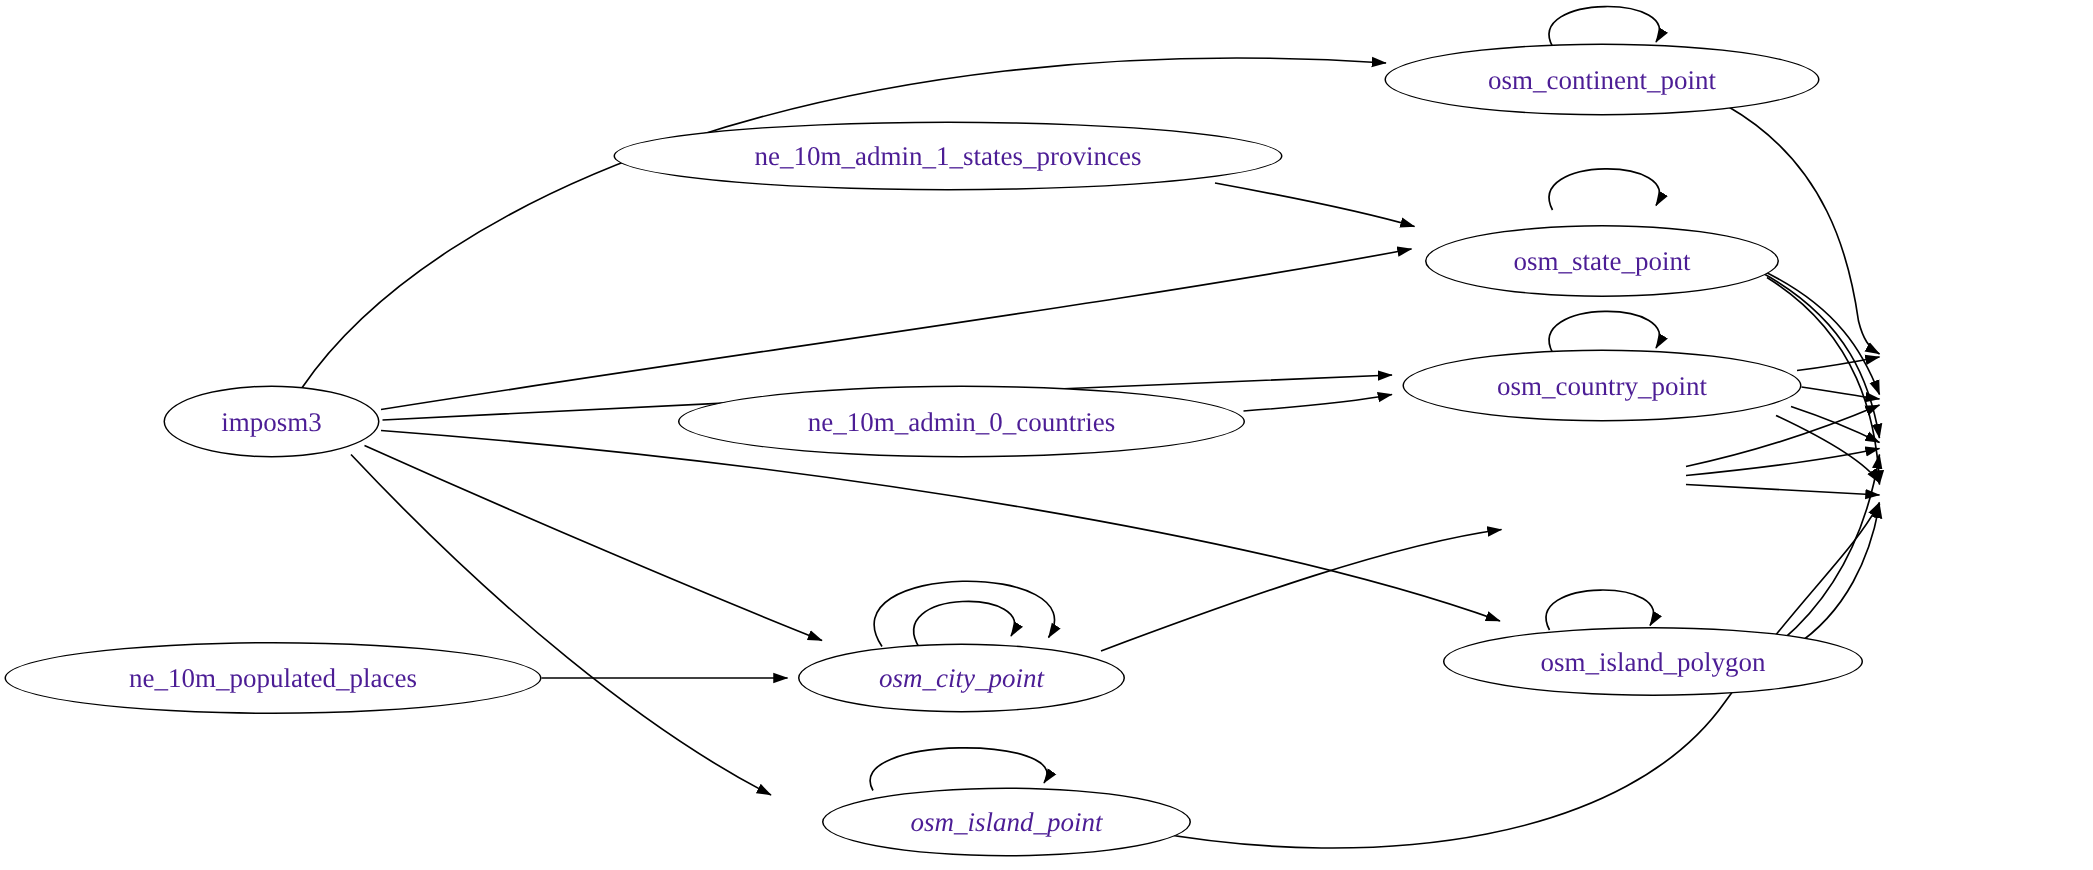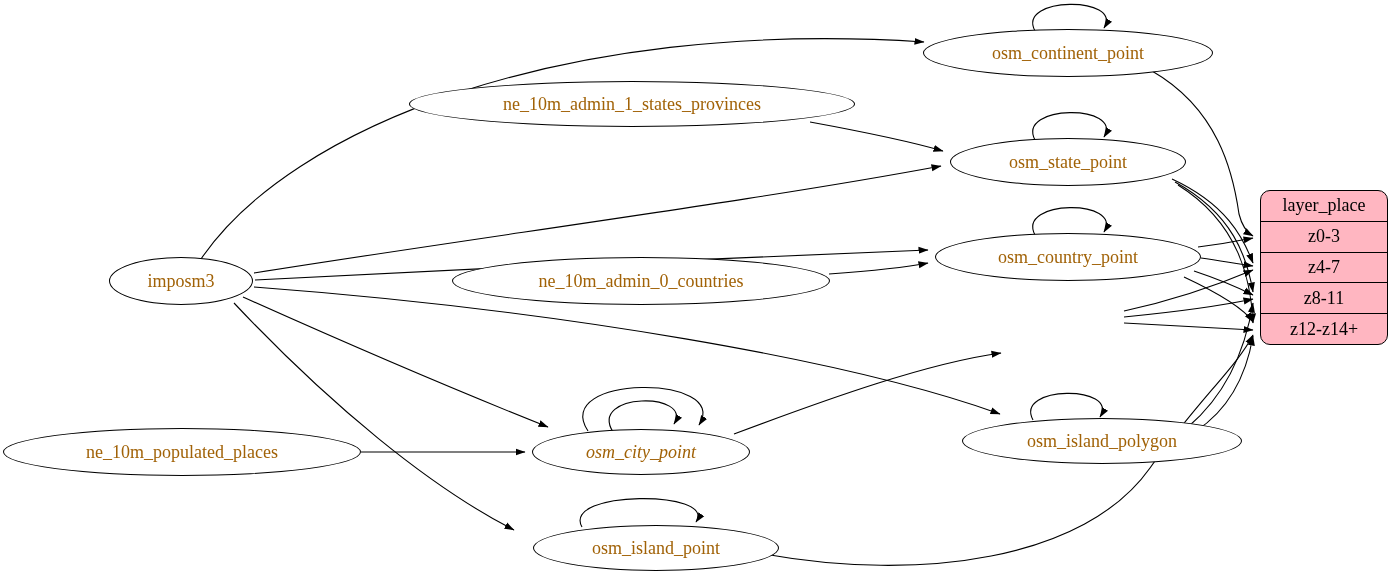--- a/index.html
+++ b/index.html
@@ -20,21 +20,21 @@
     fill: none;
     stroke: #000000;
     stroke-width: 1.1;
   }
   .node {
     position: absolute;
     display: flex;
     align-items: center;
     justify-content: center;
     font-size: 18px;
-    color: #a16207;
+    color: #4c1d95;
     white-space: nowrap;
     box-sizing: border-box;
     text-align: center;
   }
   .ellipse {
     background: #ffffff;
     border: 1.2px solid #000000;
     border-radius: 50%;
   }
   .record {
@@ -112,32 +112,25 @@
   <div class="node ellipse" style="left:109px; top:257px; width:144px; height:48px;">imposm3</div>
 
   <div class="node ellipse" style="left:409px; top:81px; width:446px; height:46px;">ne_10m_admin_1_states_provinces</div>
 
   <div class="node ellipse" style="left:452px; top:257px; width:378px; height:48px;">ne_10m_admin_0_countries</div>
 
   <div class="node ellipse" style="left:3px; top:428px; width:358px; height:48px;">ne_10m_populated_places</div>
 
   <div class="node ellipse" style="left:923px; top:29px; width:290px; height:48px;">osm_continent_point</div>
 
-  <div class="node ellipse" style="left:950px; top:138px; width:236px; height:48px;">osm_state_point</div>
+  <div class="node ellipse" style="left:950px; top:150px; width:236px; height:48px;">osm_state_point</div>
 
   <div class="node ellipse" style="left:935px; top:233px; width:266px; height:48px;">osm_country_point</div>
 
   <div class="node ellipse" style="left:532px; top:429px; width:218px; height:46px;font-style:italic;">osm_city_point</div>
 
   <div class="node ellipse" style="left:962px; top:418px; width:280px; height:46px;">osm_island_polygon</div>
 
-  <div class="node ellipse" style="left:533px; top:525px; width:246px; height:46px;">osm_island_point</div>
+  <div class="node ellipse" style="left:548px; top:525px; width:246px; height:46px;font-style:italic;">osm_island_point</div>
 
-  <div class="record" style="left:1260px; top:190px; width:128px; height:155px;">
-    <div class="row">layer_place</div>
-    <div class="row">z0-3</div>
-    <div class="row">z4-7</div>
-    <div class="row">z8-11</div>
-    <div class="row">z12-z14+</div>
-  </div>
 
 
 </div>
 
 </body></html>

